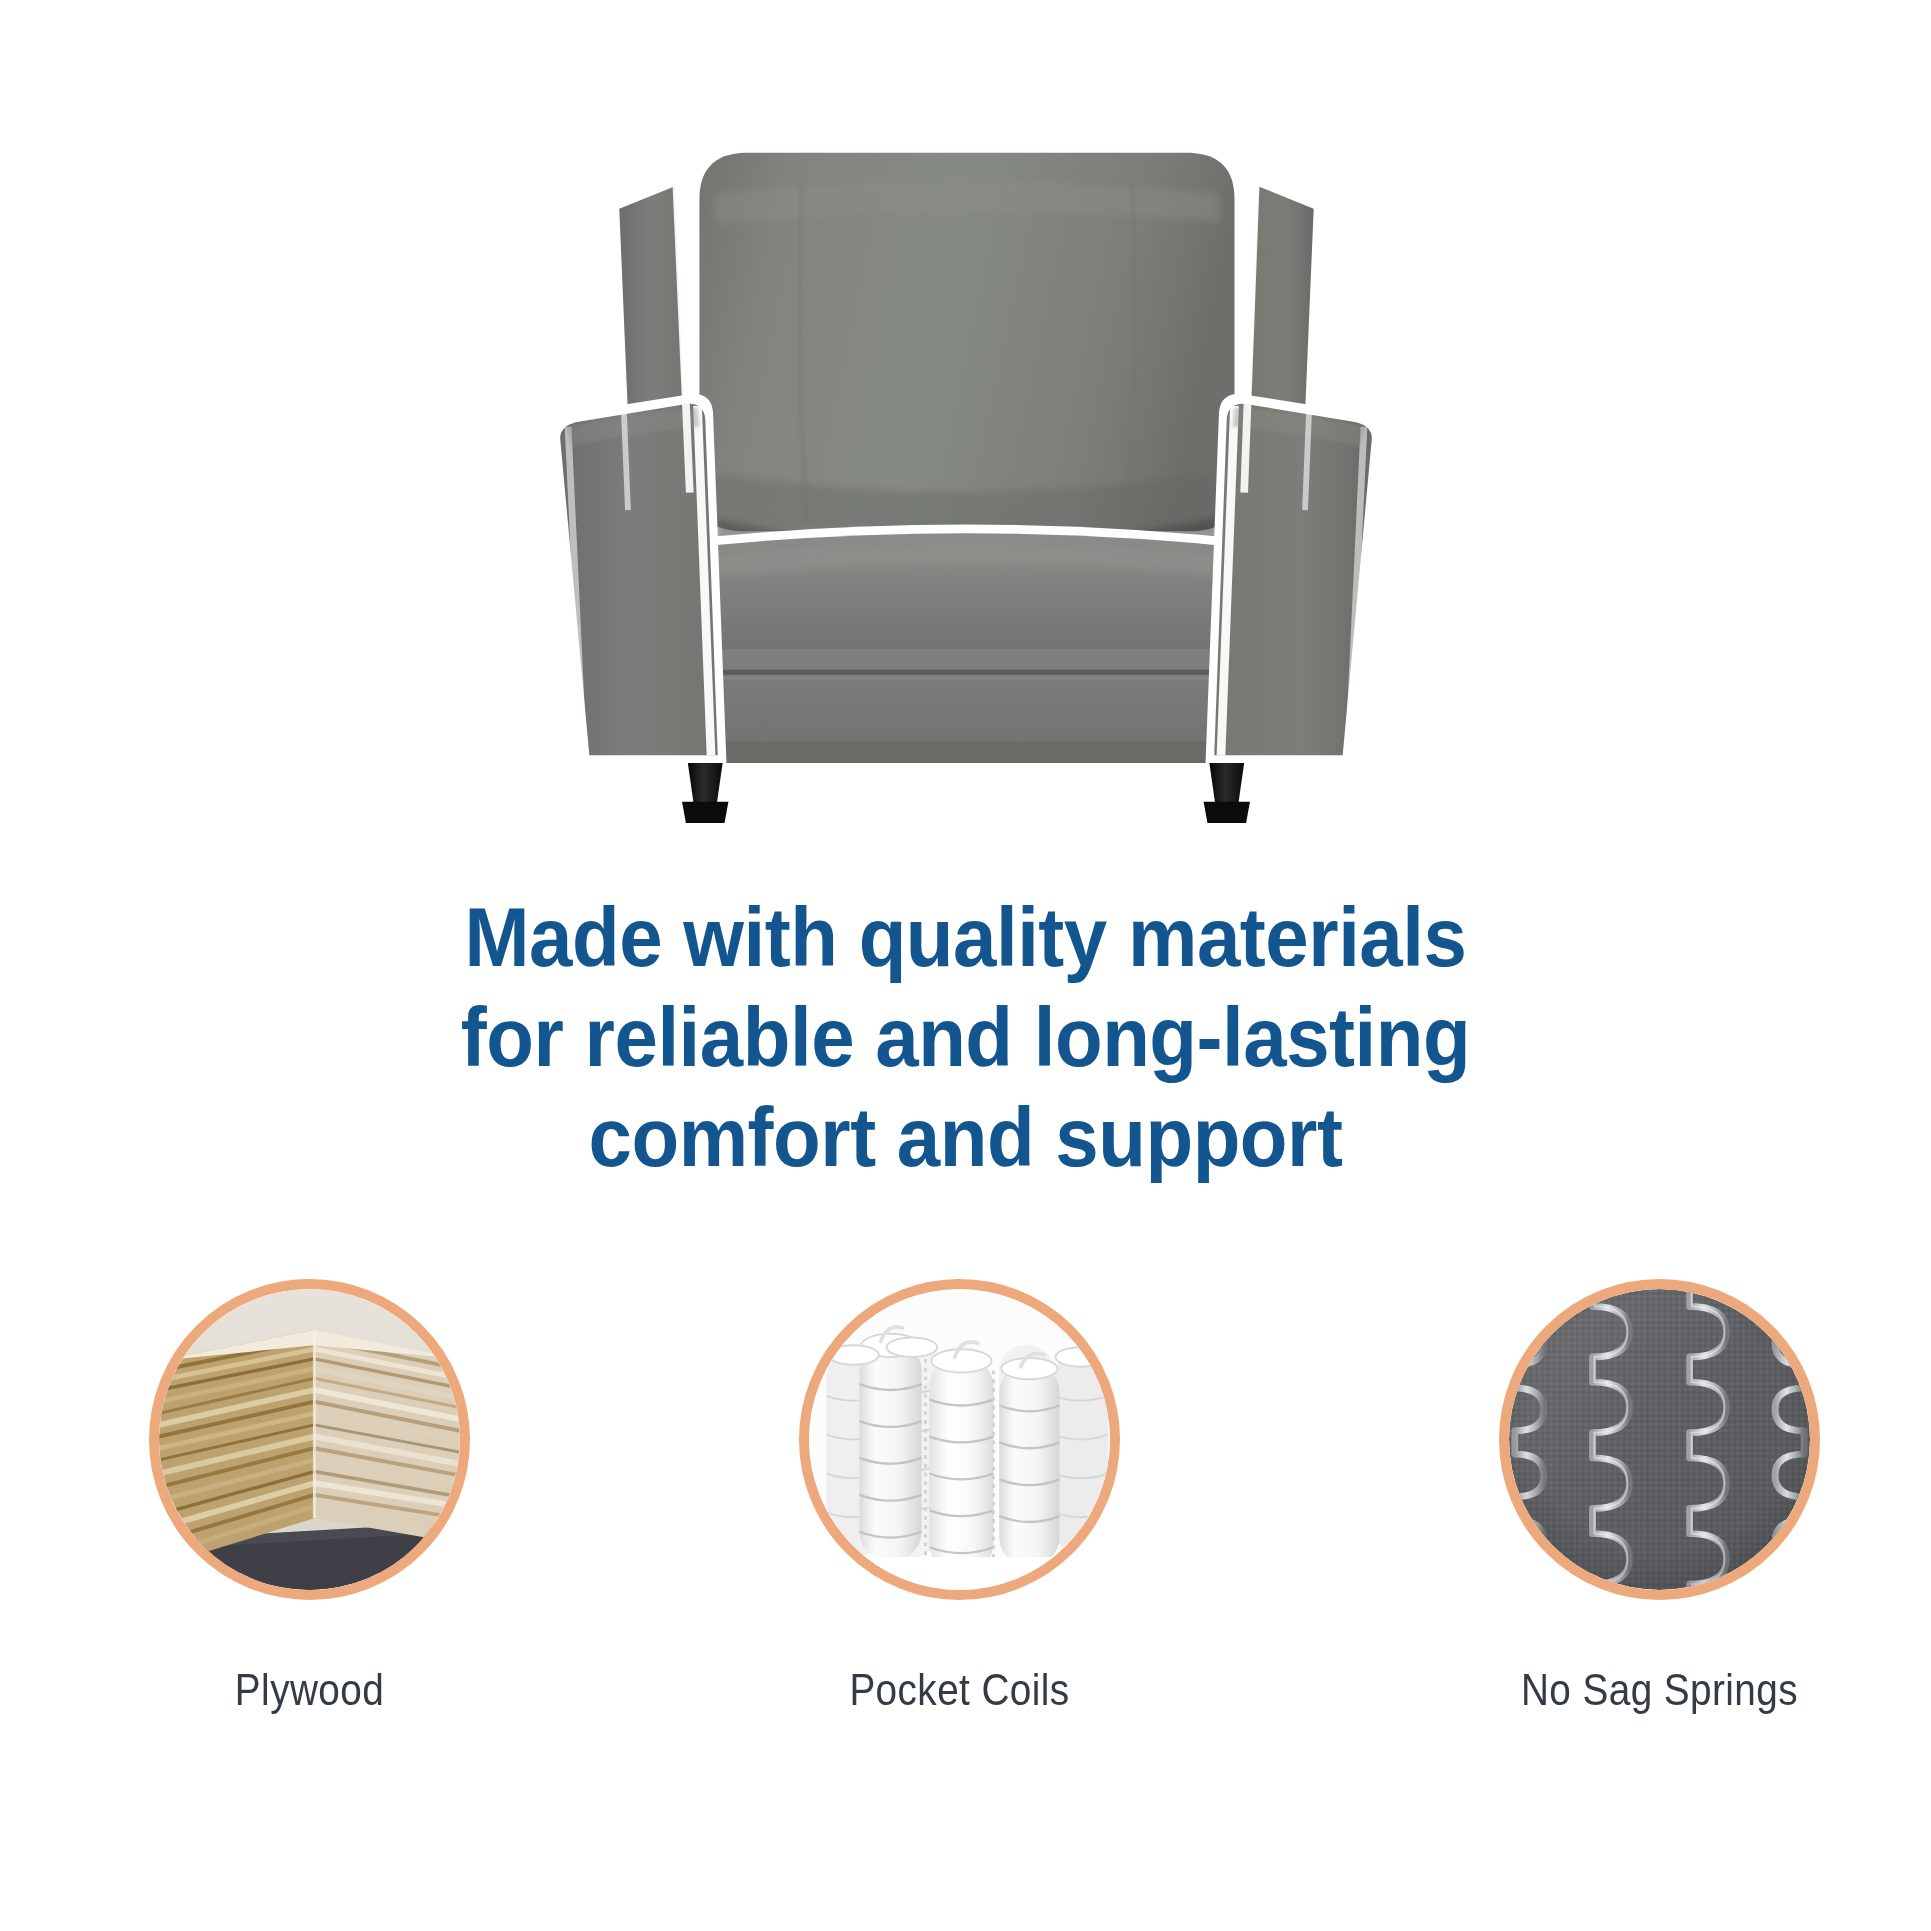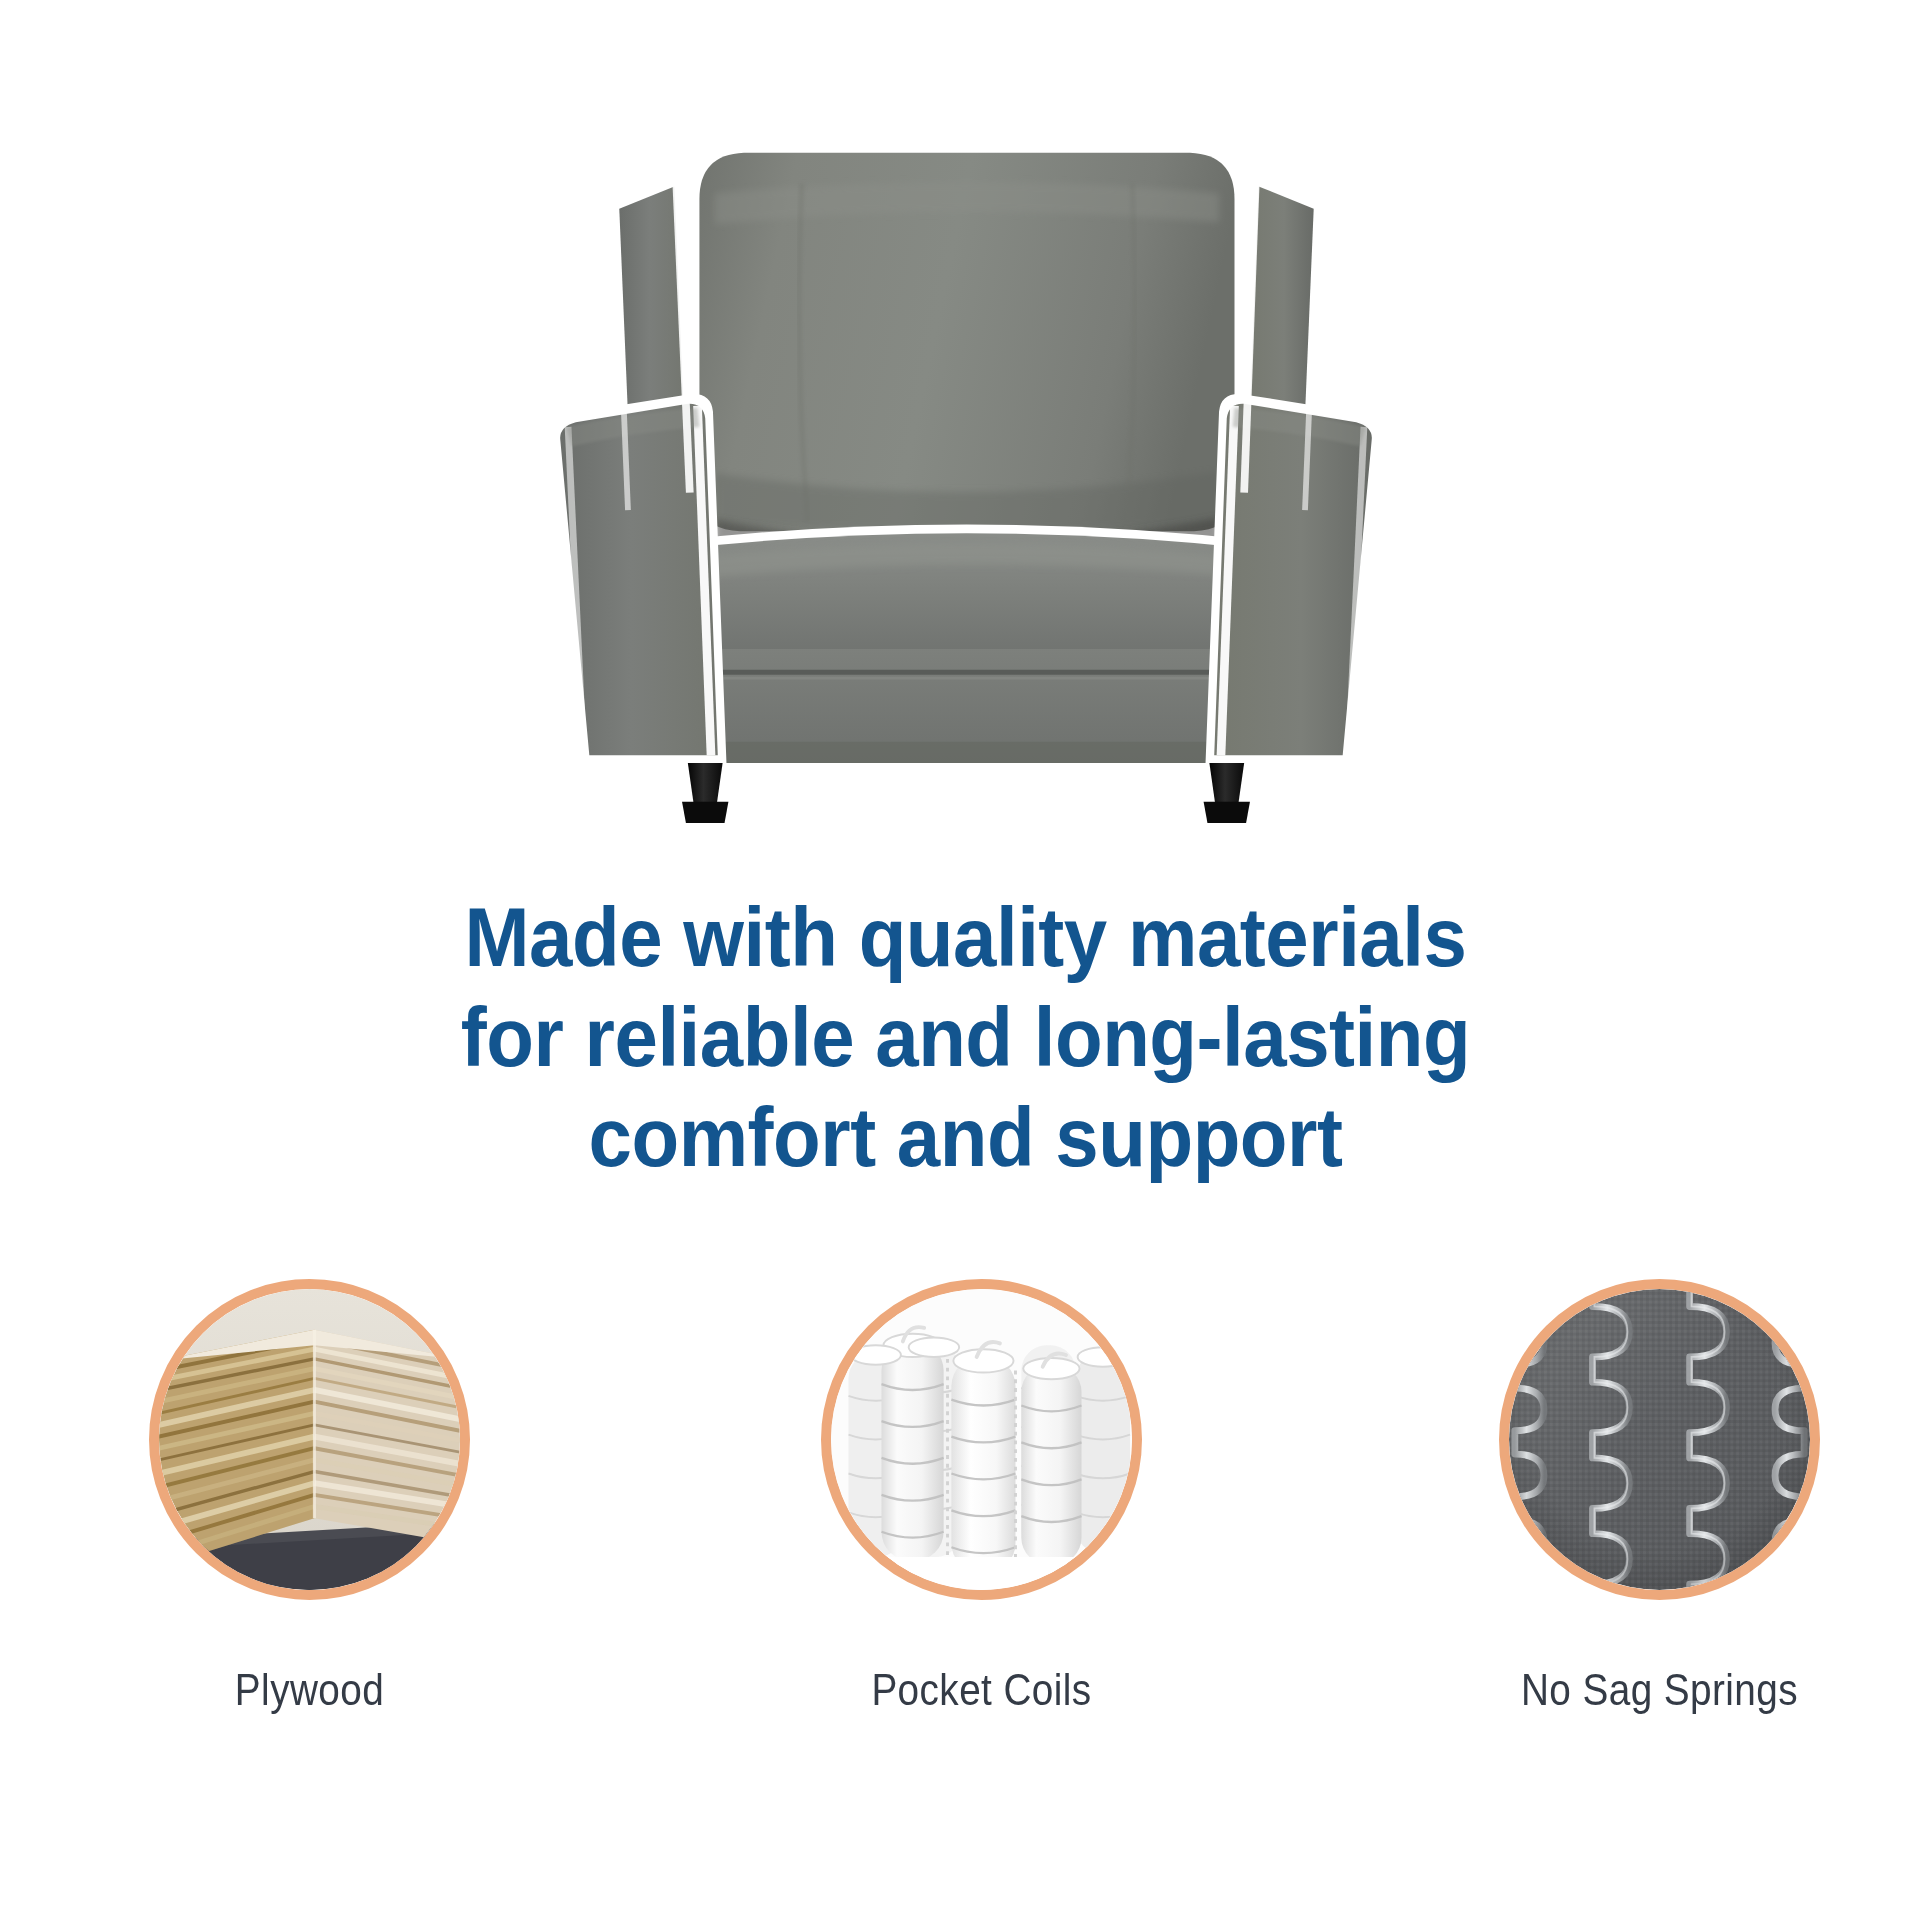--- a/index.html
+++ b/index.html
@@ -59,21 +59,21 @@
     height: 579px;
     padding-left: 43px;
   }
   .feature {
     position: absolute;
     top: 0;
     width: 425px;
     text-align: center;
   }
   .feature.f0 { left: 97px; }
-  .feature.f1 { left: 769px; text-align: center; }
+  .feature.f1 { left: 747px; text-align: center; }
   .feature.f2 { left: 1447px; }
 
   .circle-wrap {
     position: relative;
     width: 321px;
     height: 321px;
     margin: 0 auto;
   }
   .circle-ring {
     position: absolute;

